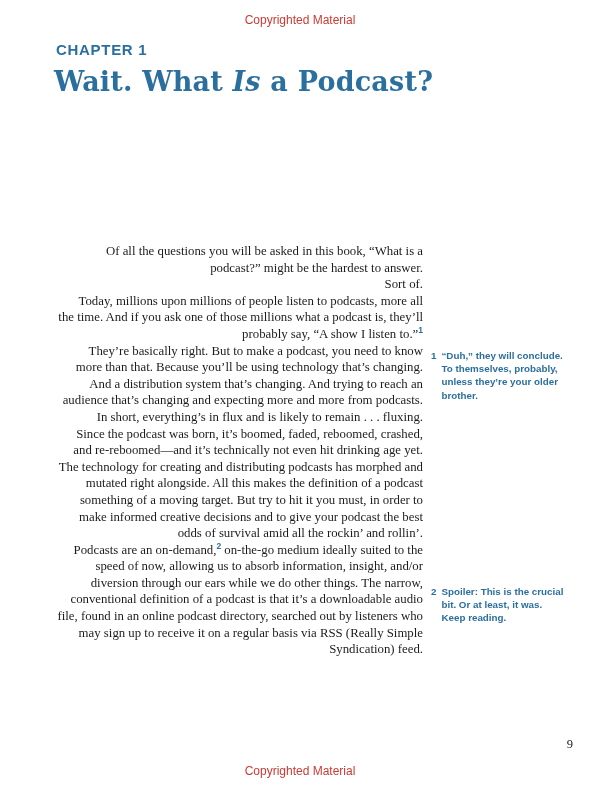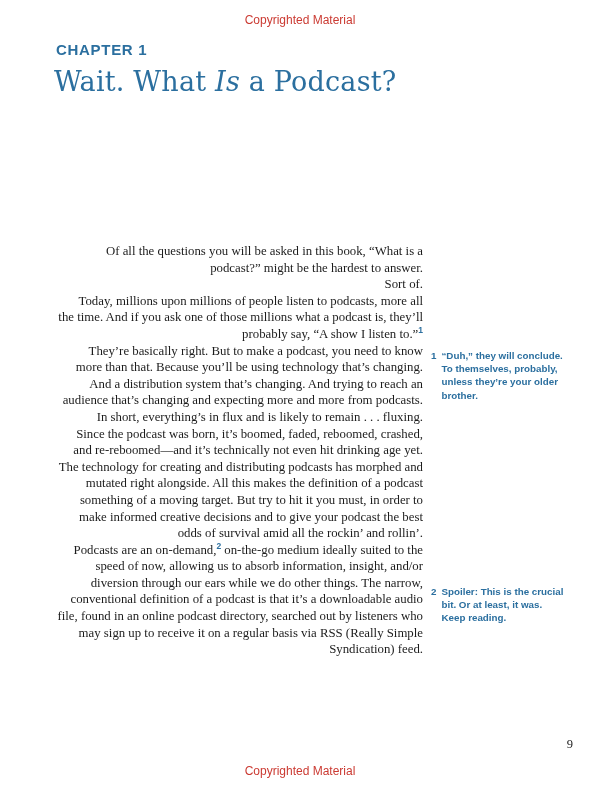--- a/index.html
+++ b/index.html
@@ -30,21 +30,21 @@
     font-family: "Liberation Sans", sans-serif;
     font-weight: bold;
     font-size: 15px;
     letter-spacing: 0.7px;
   }
   .page-title {
     position: absolute;
     left: 54px; top: 66px;
     color: #2b6f9f;
     font-family: "DejaVu Serif", serif;
-    font-weight: normal;
+    font-weight: bold;
     font-size: 27px;
     letter-spacing: 0.2px;
   }
   .body-col {
     position: absolute;
     left: 56px; top: 243px;
     width: 367px;
     font-size: 12.8px;
     line-height: 16.6px;
     color: #1c1c1c;

